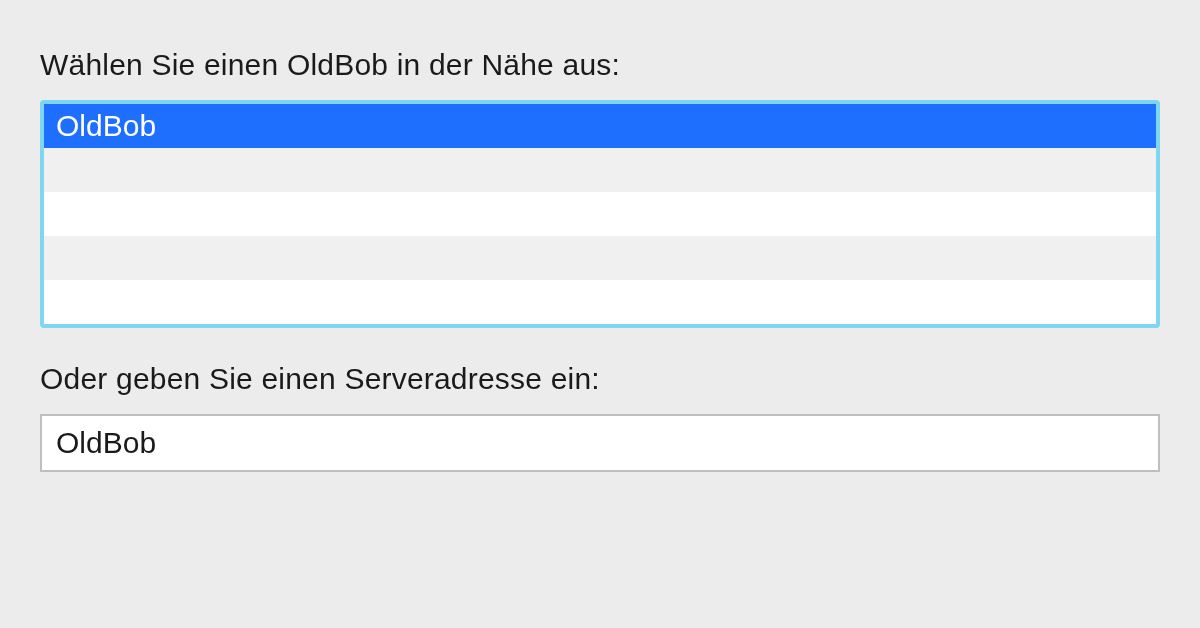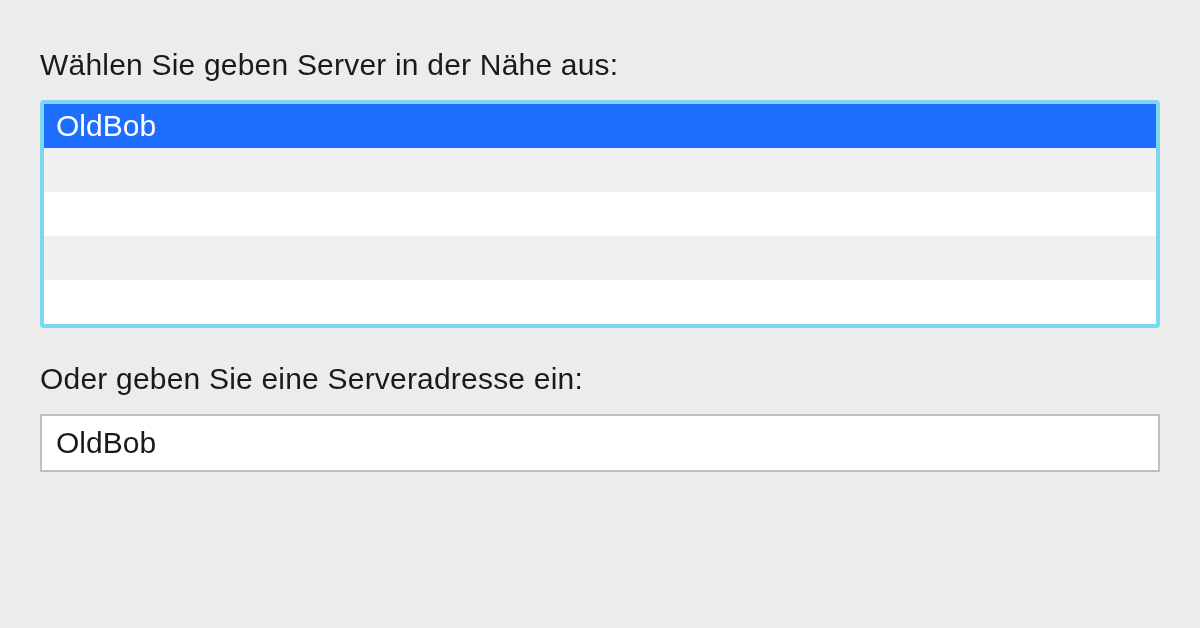--- a/index.html
+++ b/index.html
@@ -56,28 +56,28 @@
       color: #1a1a1a;
       padding: 0 14px;
       outline: none;
     }
   </style>
 </head>
 <body>
 
 
 
-<div class="section-label">Wählen Sie geben Server in der Nähe aus:</div>
+<div class="section-label">Wählen Sie einen OldBob in der Nähe aus:</div>
 
 <div class="server-list">
   <div class="server-row selected">OldBob</div>
   <div class="server-row alt"></div>
   <div class="server-row"></div>
   <div class="server-row alt"></div>
   <div class="server-row"></div>
 </div>
 
-<div class="section-label address-label">Oder geben Sie eine Serveradresse ein:</div>
+<div class="section-label address-label">Oder geben Sie einen Serveradresse ein:</div>
 
 <input class="address-input" type="text" value="OldBob" style="">
 
 
 
 
 </body></html>

